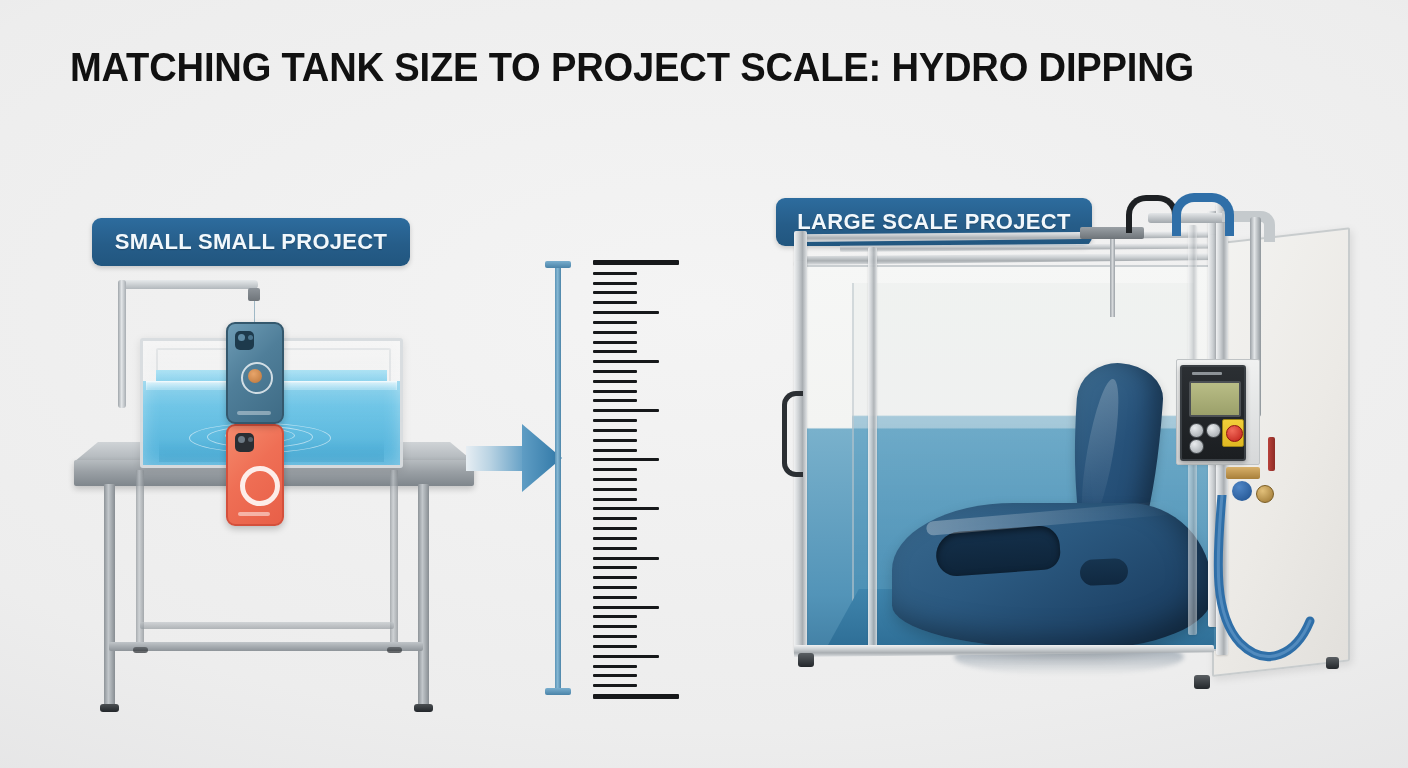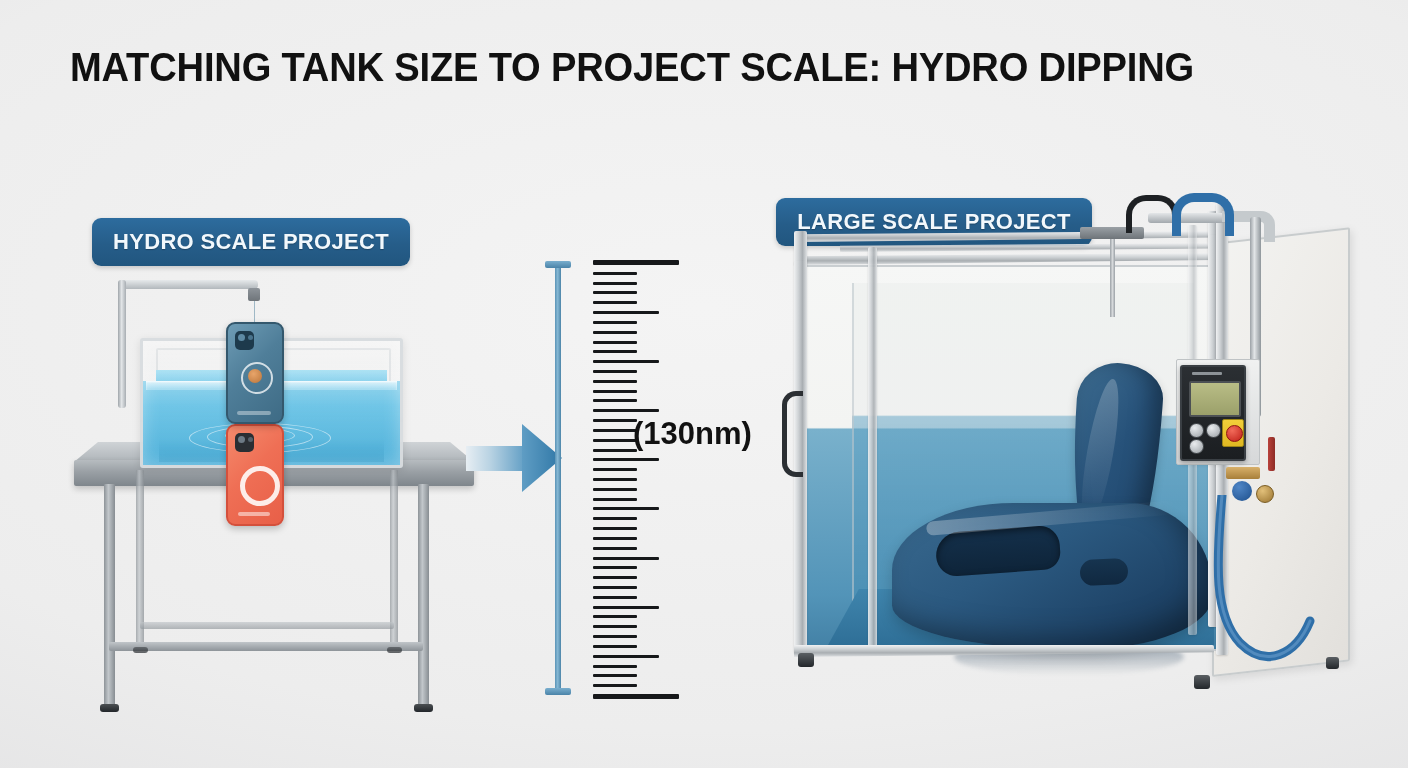--- a/index.html
+++ b/index.html
@@ -425,21 +425,21 @@
     border-radius:50%;filter:blur(2px);
   }
 </style>
 </head>
 <body>
 
 <div id="stage">
 
   <div id="title">MATCHING TANK SIZE TO PROJECT SCALE: HYDRO DIPPING</div>
 
-  <div class="badge" id="badge-small">HYDRO SCALE PROJECT</div>
+  <div class="badge" id="badge-small">SMALL SMALL PROJECT</div>
   <div class="badge" id="badge-large">LARGE SCALE PROJECT</div>
 
   <div id="small-group">
 
     <div class="tbl-top-face"></div>
     <div class="tbl-top"></div>
     <div class="leg bl"></div>
     <div class="leg br"></div>
     <div class="rail back"></div>
     <div class="leg fl"></div>
@@ -531,21 +531,20 @@
         <div class="tick minor" style="top: 377.091px;"></div>
         <div class="tick minor" style="top: 386.909px;"></div>
         <div class="tick major" style="top: 396.727px;"></div>
         <div class="tick minor" style="top: 406.545px;"></div>
         <div class="tick minor" style="top: 416.364px;"></div>
         <div class="tick minor" style="top: 426.182px;"></div>
         <div class="tick end" style="top: 436px;"></div>
       </div>
   </div>
   <div id="dim-label">
-    <div>(130nm)</div>
   </div>
 
   <div id="large-group">
 
     <div class="side-panel"></div>
 
     <div class="box-body">
       <div class="box-inner-wall"></div>
       <div class="box-floor"></div>
       <div class="fender"></div>

